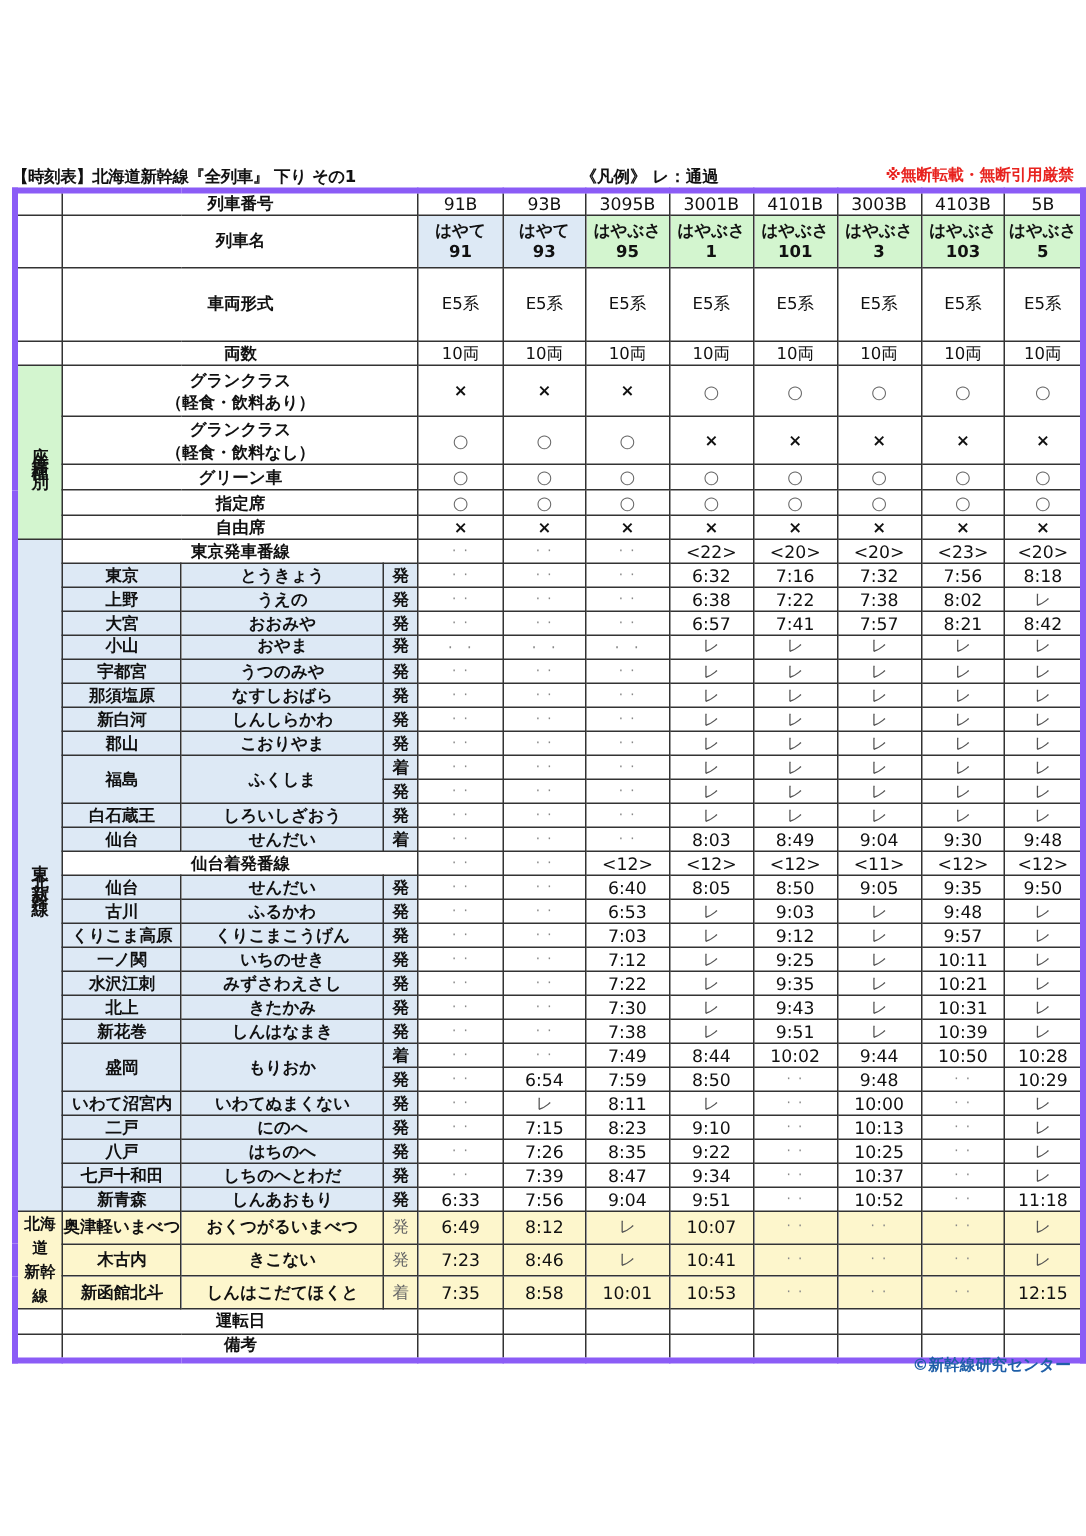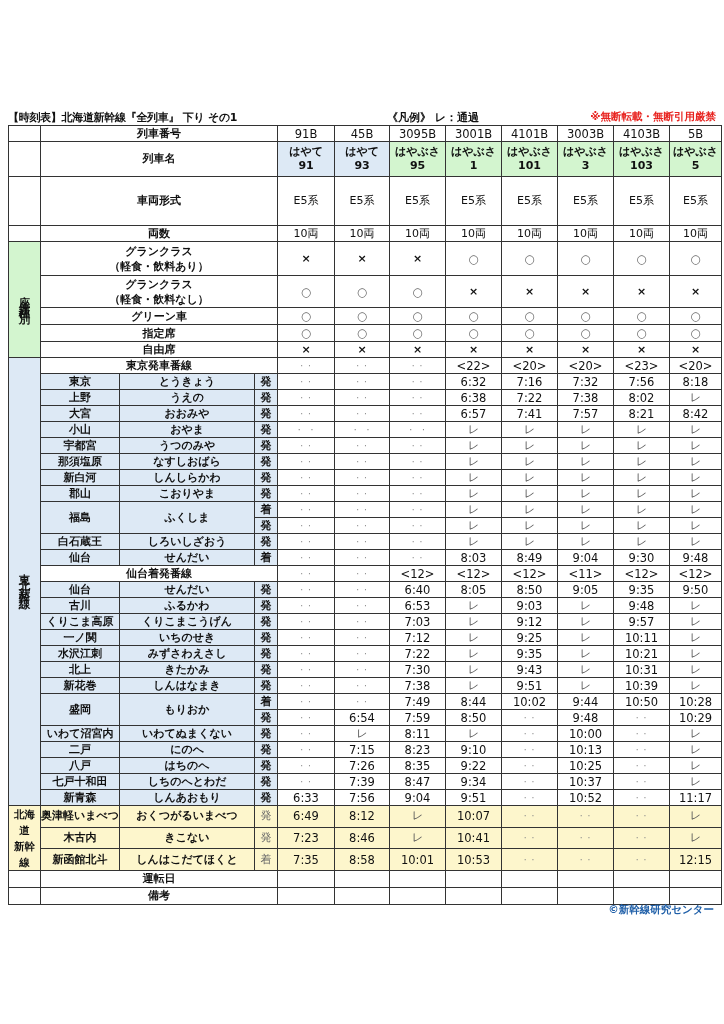--- a/index.html
+++ b/index.html
@@ -6,21 +6,21 @@
   body { width:724px; height:1024px; position:relative; overflow:hidden;
          font-family:"DejaVu Sans", "Liberation Sans", sans-serif; color:#111; }
   .title { position:absolute; left:8px; top:110px; font-size:11px; font-weight:bold; letter-spacing:-0.3px; }
   .legend { position:absolute; left:387px; top:110px; font-size:11px; font-weight:bold; }
   .notice { position:absolute; right:8px; top:110px; font-size:10.5px; font-weight:bold; color:#e8231f; }
   .credit { position:absolute; right:10px; top:903px; font-size:10.5px; font-weight:bold; color:#1f5fa8; }
   table.tt { position:absolute; left:8px; top:125px; border-collapse:collapse; table-layout:fixed;
              font-size:11px; }
   table.tt td { border:1px solid #333; text-align:center; vertical-align:middle; padding:0; overflow:hidden;
                 white-space:nowrap; line-height:14px; }
-  table.tt { border:1px solid #8b5cf6; }
+  table.tt { border:4px solid #8b5cf6; }
   .lbl { font-weight:bold; }
   .num { font-family:"DejaVu Sans", sans-serif; font-size:11.5px; }
   .name-cell { font-weight:bold; line-height:15px; }
   .blue { background:#dde9f5; }
   .green { background:#d3f5cf; }
   .yellow { background:#fdf6cc; }
   .sec { font-weight:bold; white-space:normal !important; line-height:17px; font-size:11.5px; }
   .sec-v { writing-mode:vertical-rl; text-orientation:upright; letter-spacing:6px; display:inline-block; }
   .dots { color:#888; font-size:9px; letter-spacing:1px; }
   .cross { font-weight:bold; font-size:11px; }
@@ -50,21 +50,21 @@
     <col style="width:56px">
       <col style="width:56px">
       <col style="width:56px">
       <col style="width:52px">
   </colgroup>
   <tbody id="tbody">
       <tr style="height: 16px;">
         <td></td>
         <td class="lbl" colspan="3">列車番号</td>
         <td class="num">91B</td>
-        <td class="num">45B</td>
+        <td class="num">93B</td>
         <td class="num">3095B</td>
         <td class="num">3001B</td>
         <td class="num">4101B</td>
         <td class="num">3003B</td>
         <td class="num">4103B</td>
         <td class="num">5B</td>
       </tr>
       <tr style="height: 35px;">
         <td></td>
         <td class="lbl" colspan="3">列車名</td>
@@ -541,21 +541,21 @@
         <td class="lbl blue">新青森</td>
         <td class="lbl blue">しんあおもり</td>
         <td class="ad blue">発</td>
         <td class="num">6:33</td>
         <td class="num">7:56</td>
         <td class="num">9:04</td>
         <td class="num">9:51</td>
         <td class="dots">· ·</td>
         <td class="num">10:52</td>
         <td class="dots">· ·</td>
-        <td class="num">11:17</td>
+        <td class="num">11:18</td>
       </tr>
       <tr style="height: 16px;">
         <td class="yellow sec" rowspan="3" style="font-size: 10.5px; line-height: 16px;">
           <div>北海道</div>
           <div>新幹線</div>
         </td>
         <td class="lbl yellow">奥津軽いまべつ</td>
         <td class="lbl yellow">おくつがるいまべつ</td>
         <td class="yellow ad-light">発</td>
         <td class="num yellow">6:49</td>

